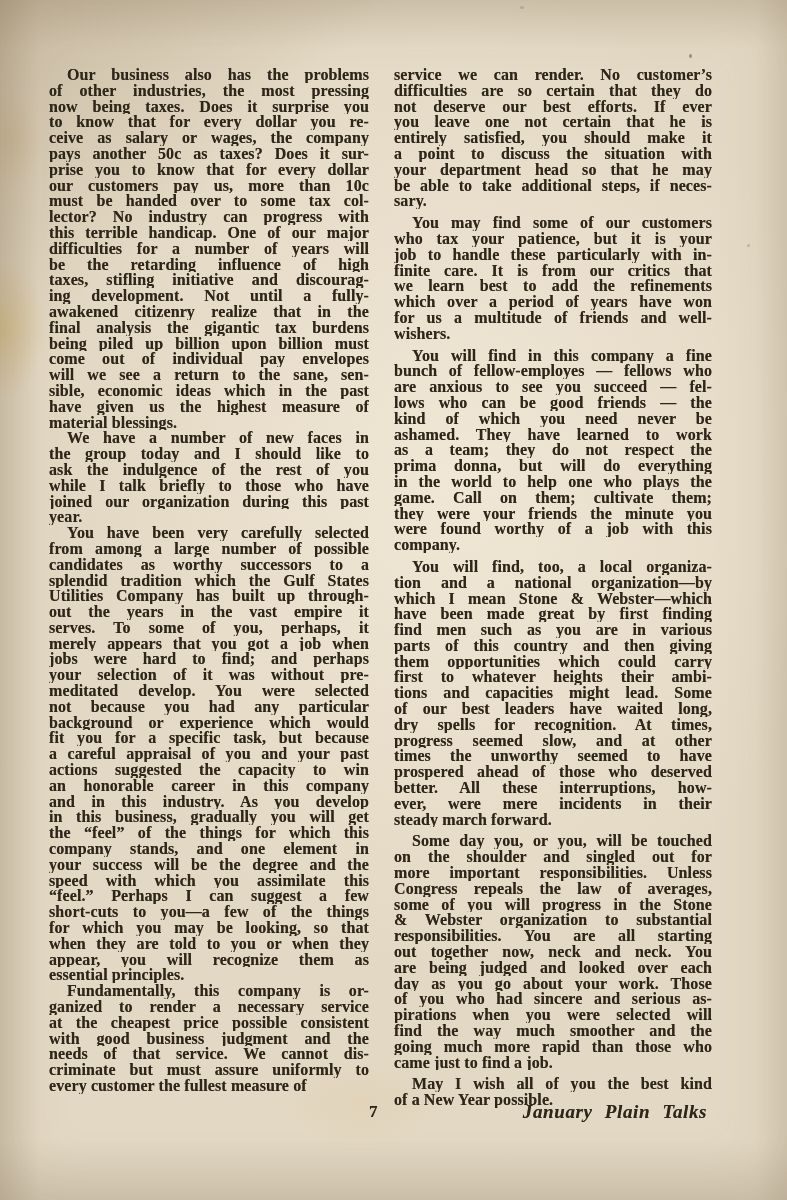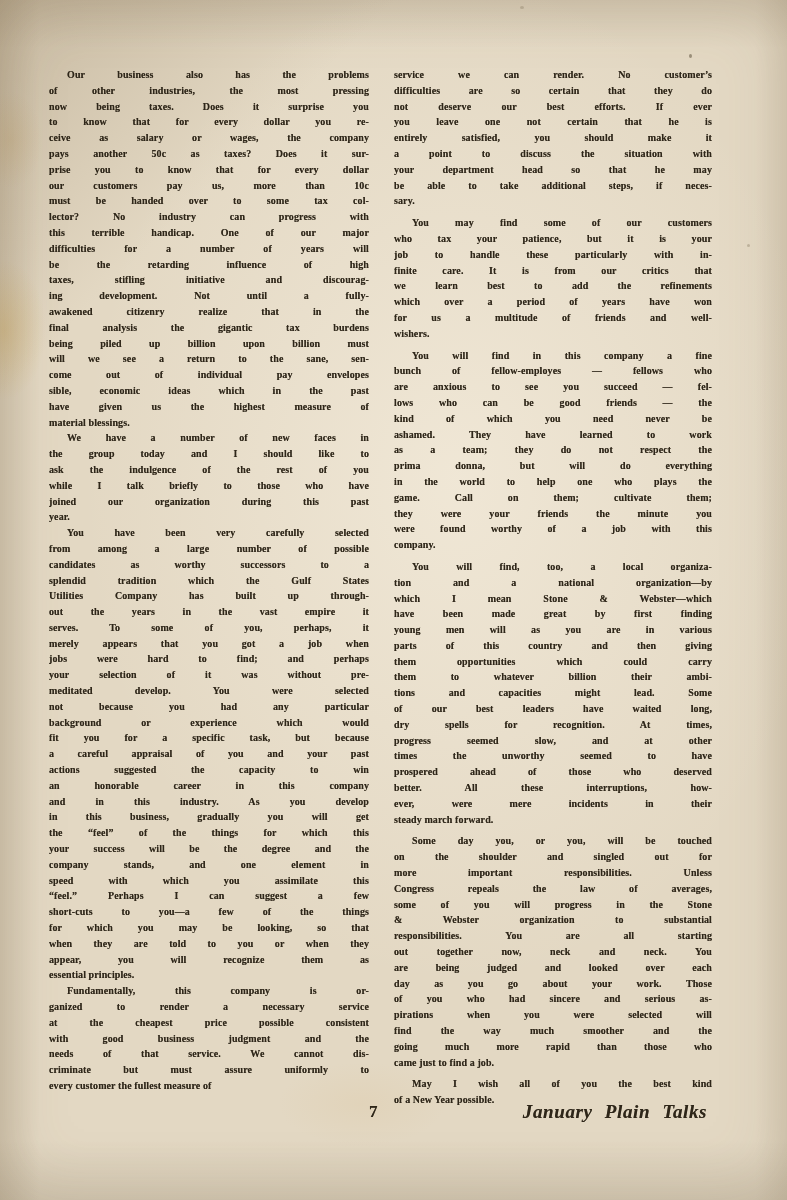--- a/index.html
+++ b/index.html
@@ -23,21 +23,21 @@
       linear-gradient(to bottom, rgba(128,110,80,0.16), rgba(128,110,80,0) 4%),
       linear-gradient(to top, rgba(150,138,115,0.22), rgba(150,138,115,0) 5%),
       #e3d8c3;
     box-shadow: inset 0 0 70px rgba(120,100,70,0.18);
     color: #2e2619;
   }
   .column {
     position: absolute;
     text-align: justify;
     font-weight: 700;
-    font-size: 10px;
+    font-size: 16px;
     line-height: 15.8px;
     letter-spacing: 0.1px;
     text-shadow: 0 0 0.5px rgba(46,38,25,0.55);
   }
   .col-left  { left: 49px;  top: 67px; width: 320px; }
   .col-right { left: 394px; top: 67px; width: 318px; }
   .col-right .para + .para { margin-top: 6px; }
   .line {
     height: 15.8px;
     overflow: hidden;
@@ -90,22 +90,22 @@
         <div class="line">must be handed over to some tax col-</div>
         <div class="line">lector? No industry can progress with</div>
         <div class="line">this terrible handicap. One of our major</div>
         <div class="line">difficulties for a number of years will</div>
         <div class="line">be the retarding influence of high</div>
         <div class="line">taxes, stifling initiative and discourag-</div>
         <div class="line">ing development. Not until a fully-</div>
         <div class="line">awakened citizenry realize that in the</div>
         <div class="line">final analysis the gigantic tax burdens</div>
         <div class="line">being piled up billion upon billion must</div>
+        <div class="line">come out of individual pay envelopes</div>
         <div class="line">will we see a return to the sane, sen-</div>
-        <div class="line">come out of individual pay envelopes</div>
         <div class="line">sible, economic ideas which in the past</div>
         <div class="line">have given us the highest measure of</div>
         <div class="line last">material blessings.</div>
       </div>
       <div class="para">
         <div class="line first">We have a number of new faces in</div>
         <div class="line">the group today and I should like to</div>
         <div class="line">ask the indulgence of the rest of you</div>
         <div class="line">while I talk briefly to those who have</div>
         <div class="line">joined our organization during this past</div>
@@ -125,22 +125,22 @@
         <div class="line">meditated develop. You were selected</div>
         <div class="line">not because you had any particular</div>
         <div class="line">background or experience which would</div>
         <div class="line">fit you for a specific task, but because</div>
         <div class="line">a careful appraisal of you and your past</div>
         <div class="line">actions suggested the capacity to win</div>
         <div class="line">an honorable career in this company</div>
         <div class="line">and in this industry. As you develop</div>
         <div class="line">in this business, gradually you will get</div>
         <div class="line">the “feel” of the things for which this</div>
+        <div class="line">company stands, and one element in</div>
         <div class="line">your success will be the degree and the</div>
-        <div class="line">company stands, and one element in</div>
         <div class="line">speed with which you assimilate this</div>
         <div class="line">“feel.” Perhaps I can suggest a few</div>
         <div class="line">short-cuts to you—a few of the things</div>
         <div class="line">for which you may be looking, so that</div>
         <div class="line">when they are told to you or when they</div>
         <div class="line">appear, you will recognize them as</div>
         <div class="line last">essential principles.</div>
       </div>
       <div class="para">
         <div class="line first">Fundamentally, this company is or-</div>
@@ -187,24 +187,24 @@
         <div class="line">game. Call on them; cultivate them;</div>
         <div class="line">they were your friends the minute you</div>
         <div class="line">were found worthy of a job with this</div>
         <div class="line last">company.</div>
       </div>
       <div class="para">
         <div class="line first">You will find, too, a local organiza-</div>
         <div class="line">tion and a national organization—by</div>
         <div class="line">which I mean Stone &amp; Webster—which</div>
         <div class="line">have been made great by first finding</div>
-        <div class="line">young men will as you are in various</div>
+        <div class="line">find men such as you are in various</div>
         <div class="line">parts of this country and then giving</div>
         <div class="line">them opportunities which could carry</div>
-        <div class="line">them to whatever billion their ambi-</div>
+        <div class="line">first to whatever heights their ambi-</div>
         <div class="line">tions and capacities might lead. Some</div>
         <div class="line">of our best leaders have waited long,</div>
         <div class="line">dry spells for recognition. At times,</div>
         <div class="line">progress seemed slow, and at other</div>
         <div class="line">times the unworthy seemed to have</div>
         <div class="line">prospered ahead of those who deserved</div>
         <div class="line">better. All these interruptions, how-</div>
         <div class="line">ever, were mere incidents in their</div>
         <div class="line last">steady march forward.</div>
       </div>

